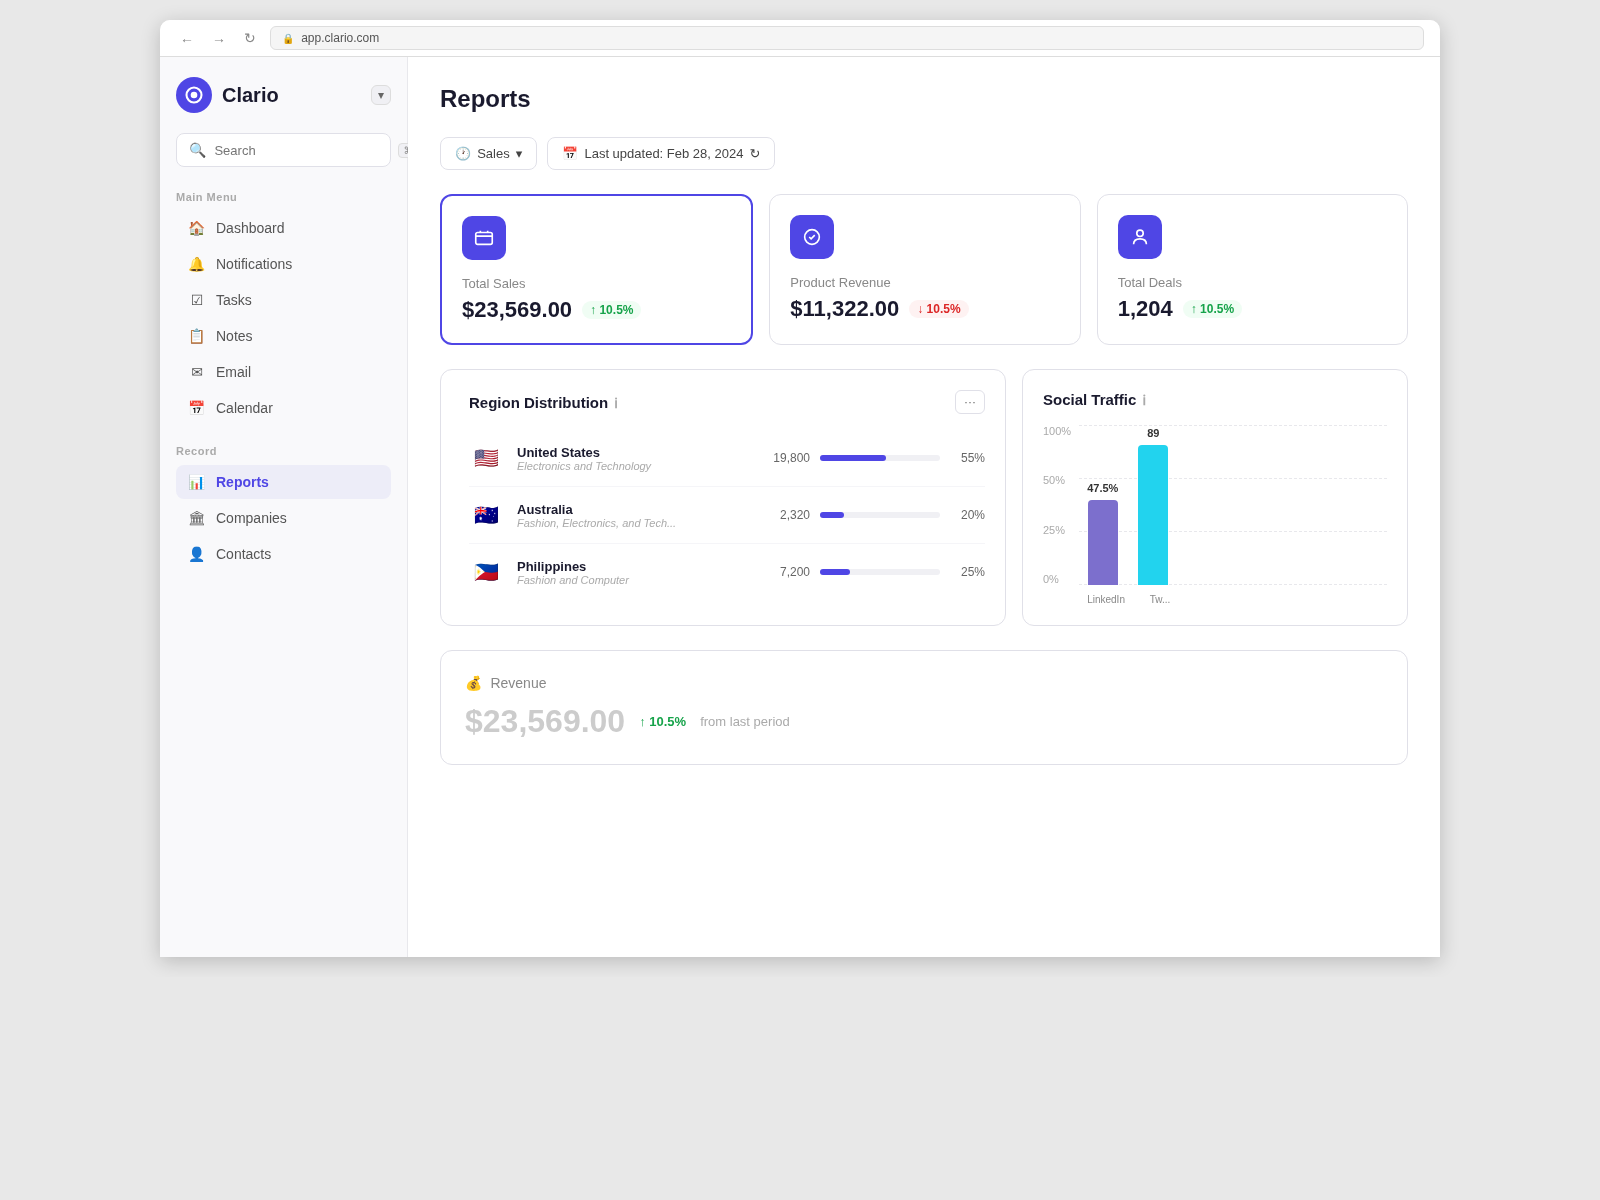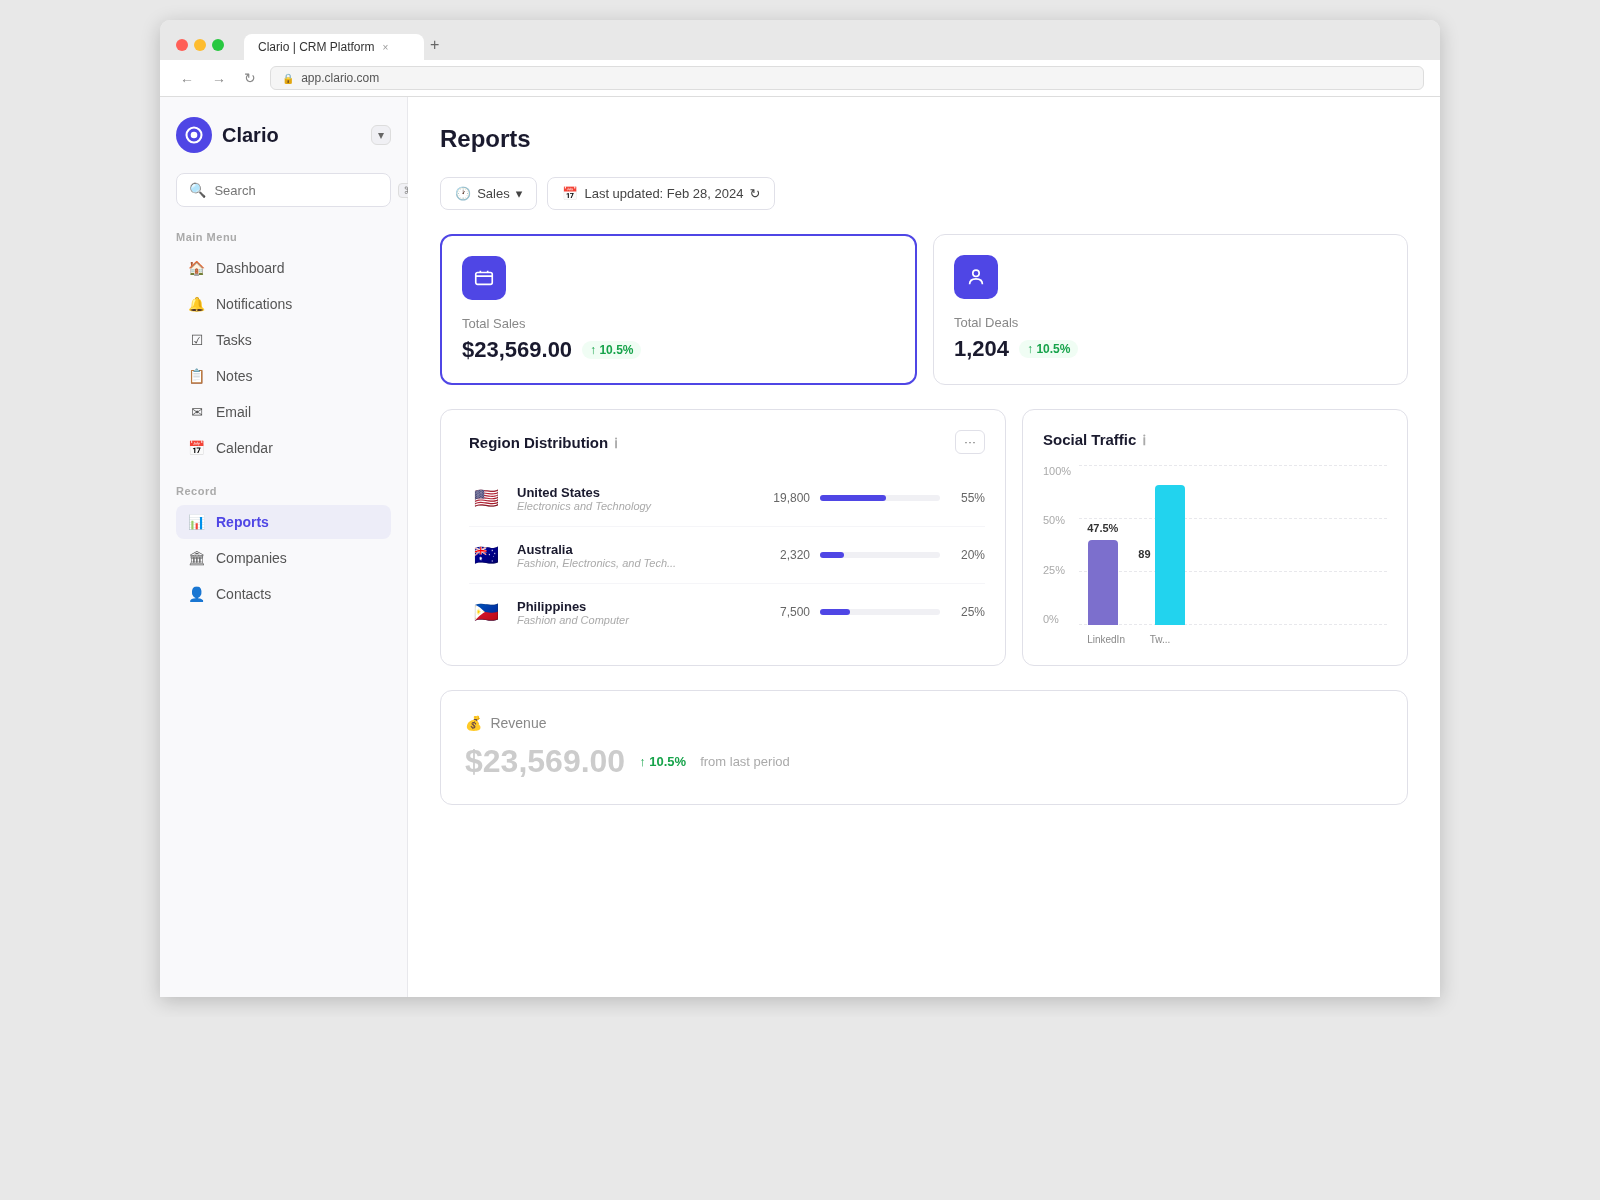--- a/index.html
+++ b/index.html
@@ -93,34 +93,20 @@
     .revenue-card { border: 1px solid #e0e0e8; border-radius: 12px; padding: 24px; background: #fff; }
     .revenue-header { display: flex; align-items: center; gap: 8px; margin-bottom: 12px; color: #888; font-size: 14px; }
     .revenue-value { font-size: 32px; font-weight: 700; color: #ccc; }
     .revenue-badge { color: #16a34a; font-size: 13px; font-weight: 600; }
     .revenue-sub { color: #aaa; font-size: 13px; }
   </style>
 </head>
 <body>
 
 <div class="browser-chrome">
-  <div class="browser-titlebar">
-    <div class="browser-dots">
-      <div class="dot dot-red"></div>
-      <div class="dot dot-yellow"></div>
-      <div class="dot dot-green"></div>
-    </div>
-    <div class="browser-tabs">
-      <div class="browser-tab">
-        <span>Clario | CRM Platform</span>
-        <span class="tab-close">×</span>
-      </div>
-      <div class="tab-new">+</div>
-    </div>
-  </div>
   <div class="browser-addressbar">
     <button class="nav-btn">←</button>
     <button class="nav-btn">→</button>
     <button class="nav-btn">↻</button>
     <div class="address-box">
       <span class="lock-icon">🔒</span>
       <span>app.clario.com</span>
     </div>
   </div>
 
@@ -220,20 +206,33 @@
           </div>
           <div class="kpi-label">Total Sales</div>
           <div class="kpi-value">
             <span>$23,569.00</span>
             <span class="badge-up">↑ 10.5%</span>
           </div>
         </div>
         <div class="kpi-card">
           <div class="kpi-icon">
             <svg viewBox="0 0 24 24">
+                <circle cx="12" cy="12" r="8" fill="none" stroke="white" stroke-width="1.8"></circle>
+                <path d="M9 12l2 2 4-4" stroke="white" stroke-width="1.8" fill="none"></path>
+              </svg>
+          </div>
+          <div class="kpi-label">Product Revenue</div>
+          <div class="kpi-value">
+            <span>$11,322.00</span>
+            <span class="badge-down">↓ 10.5%</span>
+          </div>
+        </div>
+        <div class="kpi-card">
+          <div class="kpi-icon">
+            <svg viewBox="0 0 24 24">
                 <circle cx="12" cy="8" r="3.5" fill="none" stroke="white" stroke-width="1.8"></circle>
                 <path d="M5 20c0-4 3-6 7-6s7 2 7 6" stroke="white" stroke-width="1.8" fill="none"></path>
               </svg>
           </div>
           <div class="kpi-label">Total Deals</div>
           <div class="kpi-value">
             <span>1,204</span>
             <span class="badge-up">↑ 10.5%</span>
           </div>
         </div>
@@ -284,21 +283,21 @@
             </div>
           </div>
 
           <div class="region-item">
             <div class="flag">🇵🇭</div>
             <div class="region-info">
               <div class="region-name">Philippines</div>
               <div class="region-sub">Fashion and Computer</div>
             </div>
             <div class="region-stats">
-              <span class="region-num">7,500</span>
+              <span class="region-num">7,200</span>
               <div class="progress-container">
                 <div class="progress-bar-bg">
                   <div class="progress-fill" style="width:25%"></div>
                 </div>
               </div>
               <span class="region-pct">25%</span>
             </div>
           </div>
         </div>
 
@@ -321,21 +320,21 @@
                 <div style="border-top:1px dashed #e8e8ec;"></div>
                 <div style="border-top:1px dashed #e8e8ec;"></div>
                 <div style="border-top:1px dashed #e8e8ec;"></div>
                 <div style="border-top:1px dashed #e8e8ec;"></div>
               </div>
               <div style="position:absolute;bottom:20px;left:0;right:0;top:0;display:flex;align-items:flex-end;gap:20px;padding:0 8px;">
                 <div style="display:flex;flex-direction:column;align-items:center;gap:4px;">
                   <span class="bar-value-label">47.5%</span>
                   <div class="bar" style="height:85px;background:#7c6fcd;"></div>
                 </div>
-                <div style="display:flex;flex-direction:row;align-items:center;gap:4px;justify-content:flex-end;">
+                <div style="display:flex;flex-direction:column;align-items:center;gap:4px;justify-content:flex-end;">
                   <span class="bar-value-label">89</span>
                   <div class="bar" style="height:140px;background:#22d3ee;"></div>
                 </div>
               </div>
               <div style="position:absolute;bottom:0;left:0;right:0;display:flex;gap:20px;padding:0 8px;">
                 <span class="bar-label" style="min-width:30px;text-align:center;">LinkedIn</span>
                 <span class="bar-label" style="min-width:30px;text-align:center;">Tw...</span>
               </div>
             </div>
           </div>

